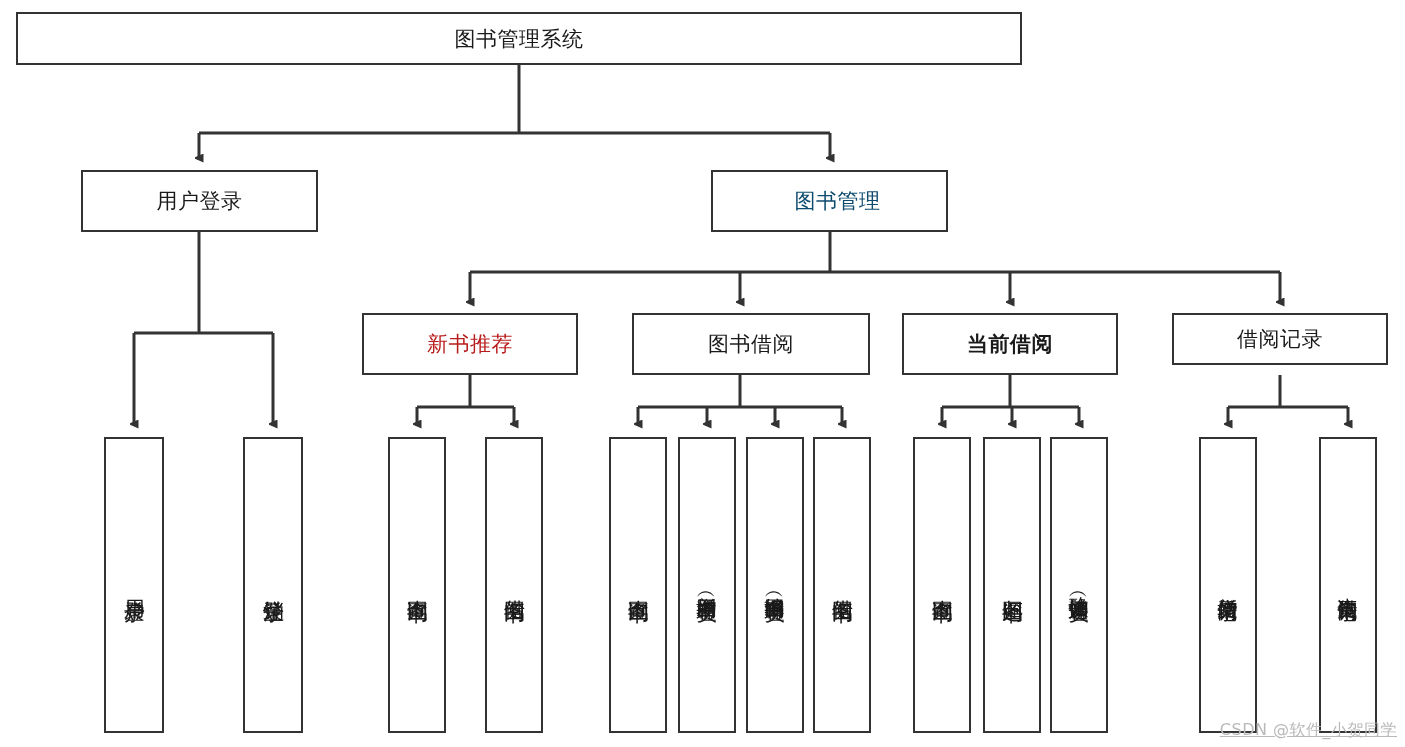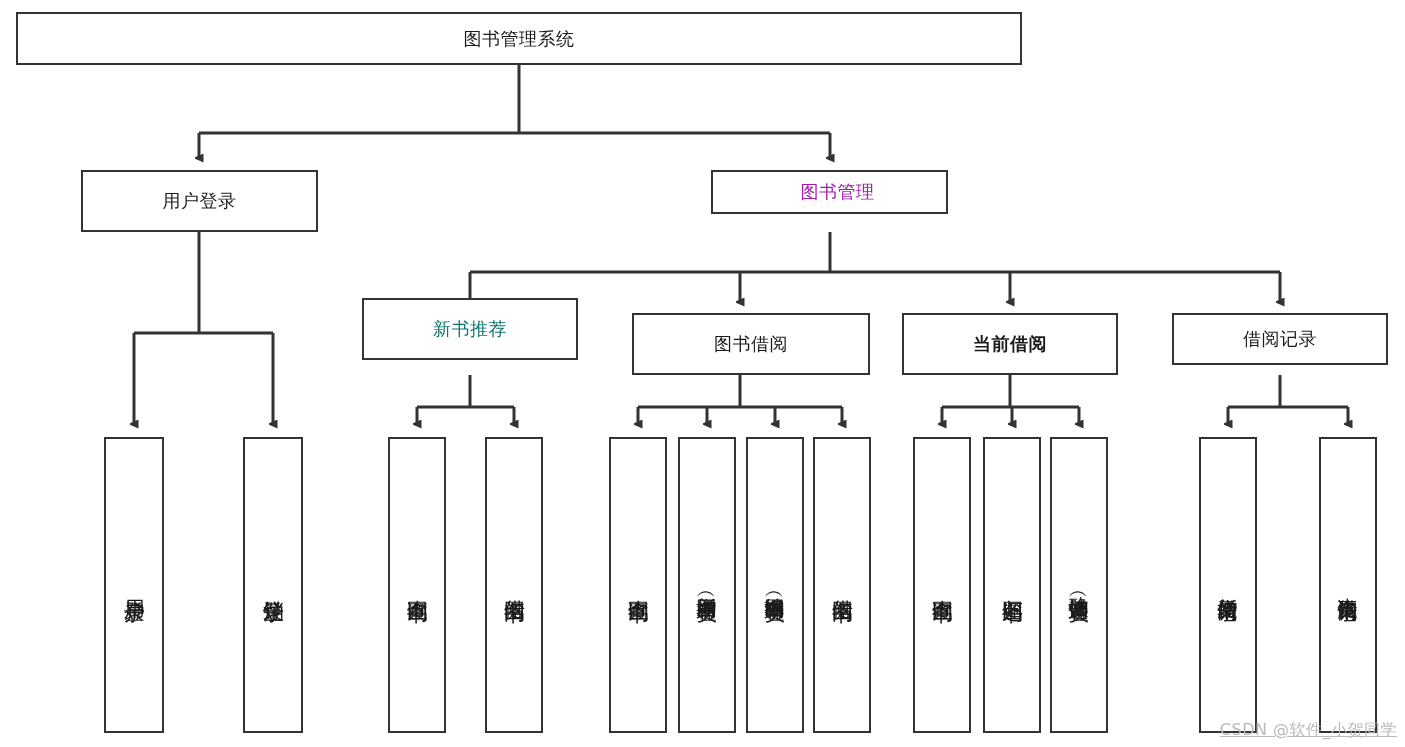--- a/index.html
+++ b/index.html
@@ -30,21 +30,21 @@
     box-sizing: border-box;
     border: 2px solid #333333;
     background: #ffffff;
     display: flex;
     align-items: center;
     justify-content: center;
     color: #1a1a1a;
     z-index: 2;
   }
   .node-h {
-    font-size: 18px;
+    font-size: 21px;
     letter-spacing: 0.5px;
     white-space: nowrap;
   }
   .node-v {
     writing-mode: vertical-rl;
     text-orientation: upright;
     font-size: 21px;
     letter-spacing: 1px;
     line-height: 1;
     padding: 6px 0;
@@ -116,23 +116,23 @@
       <path d="M 1280 375 L 1280 407"></path>
       <path d="M 1228 407 L 1348 407"></path>
       <path d="M 1228 407 L 1228 424" marker-end="url(#arrowhead)"></path>
       <path d="M 1348 407 L 1348 424" marker-end="url(#arrowhead)"></path>
     </g>
   </svg>
 
   <div class="node node-h" style="left: 16px; top: 12px; width: 1006px; height: 53px; border-color: rgb(51, 51, 51); background: rgb(255, 255, 255); color: rgb(26, 26, 26);">图书管理系统</div>
 
   <div class="node node-h" style="left: 81px; top: 170px; width: 237px; height: 62px; border-color: rgb(51, 51, 51); background: rgb(255, 255, 255); color: rgb(26, 26, 26);">用户登录</div>
-  <div class="node node-h" style="left: 711px; top: 170px; width: 237px; height: 44px; border-color: rgb(51, 51, 51); background: rgb(255, 255, 255); color: #a21caf; padding-left: 16px;">图书管理</div>
+  <div class="node node-h" style="left: 711px; top: 170px; width: 237px; height: 62px; border-color: rgb(51, 51, 51); background: rgb(255, 255, 255); color: #0c4a6e; padding-left: 16px;">图书管理</div>
 
-  <div class="node node-h" style="left: 362px; top: 298px; width: 216px; height: 62px; border-color: rgb(51, 51, 51); background: rgb(255, 255, 255); color: #0f766e;">新书推荐</div>
+  <div class="node node-h" style="left: 362px; top: 313px; width: 216px; height: 62px; border-color: rgb(51, 51, 51); background: rgb(255, 255, 255); color: #b91c1c;">新书推荐</div>
   <div class="node node-h" style="left: 632px; top: 313px; width: 238px; height: 62px; border-color: rgb(51, 51, 51); background: rgb(255, 255, 255); color: rgb(26, 26, 26);">图书借阅</div>
   <div class="node node-h" style="left: 902px; top: 313px; width: 216px; height: 62px; border-color: rgb(51, 51, 51); background: rgb(255, 255, 255); color: rgb(26, 26, 26); font-weight: bold;">当前借阅</div>
   <div class="node node-h" style="left: 1172px; top: 313px; width: 216px; height: 52px; border-color: rgb(51, 51, 51); background: rgb(255, 255, 255); color: rgb(26, 26, 26);">借阅记录</div>
 
   <div class="node node-v" style="left: 104px; top: 437px; width: 60px; height: 296px; border-color: rgb(51, 51, 51); background: rgb(255, 255, 255); color: rgb(26, 26, 26);">用户登录</div>
   <div class="node node-v" style="left: 243px; top: 437px; width: 60px; height: 296px; border-color: rgb(51, 51, 51); background: rgb(255, 255, 255); color: rgb(26, 26, 26);">注销登录</div>
   <div class="node node-v" style="left: 388px; top: 437px; width: 58px; height: 296px; border-color: rgb(51, 51, 51); background: rgb(255, 255, 255); color: rgb(26, 26, 26);">查询图书</div>
   <div class="node node-v" style="left: 485px; top: 437px; width: 58px; height: 296px; border-color: rgb(51, 51, 51); background: rgb(255, 255, 255); color: rgb(26, 26, 26);">借阅图书</div>
   <div class="node node-v" style="left: 609px; top: 437px; width: 58px; height: 296px; border-color: rgb(51, 51, 51); background: rgb(255, 255, 255); color: rgb(26, 26, 26);">查询图书</div>
   <div class="node node-v tall" style="left: 678px; top: 437px; width: 58px; height: 296px; border-color: rgb(51, 51, 51); background: rgb(255, 255, 255); color: rgb(26, 26, 26);">新增图书（管理员）</div>

